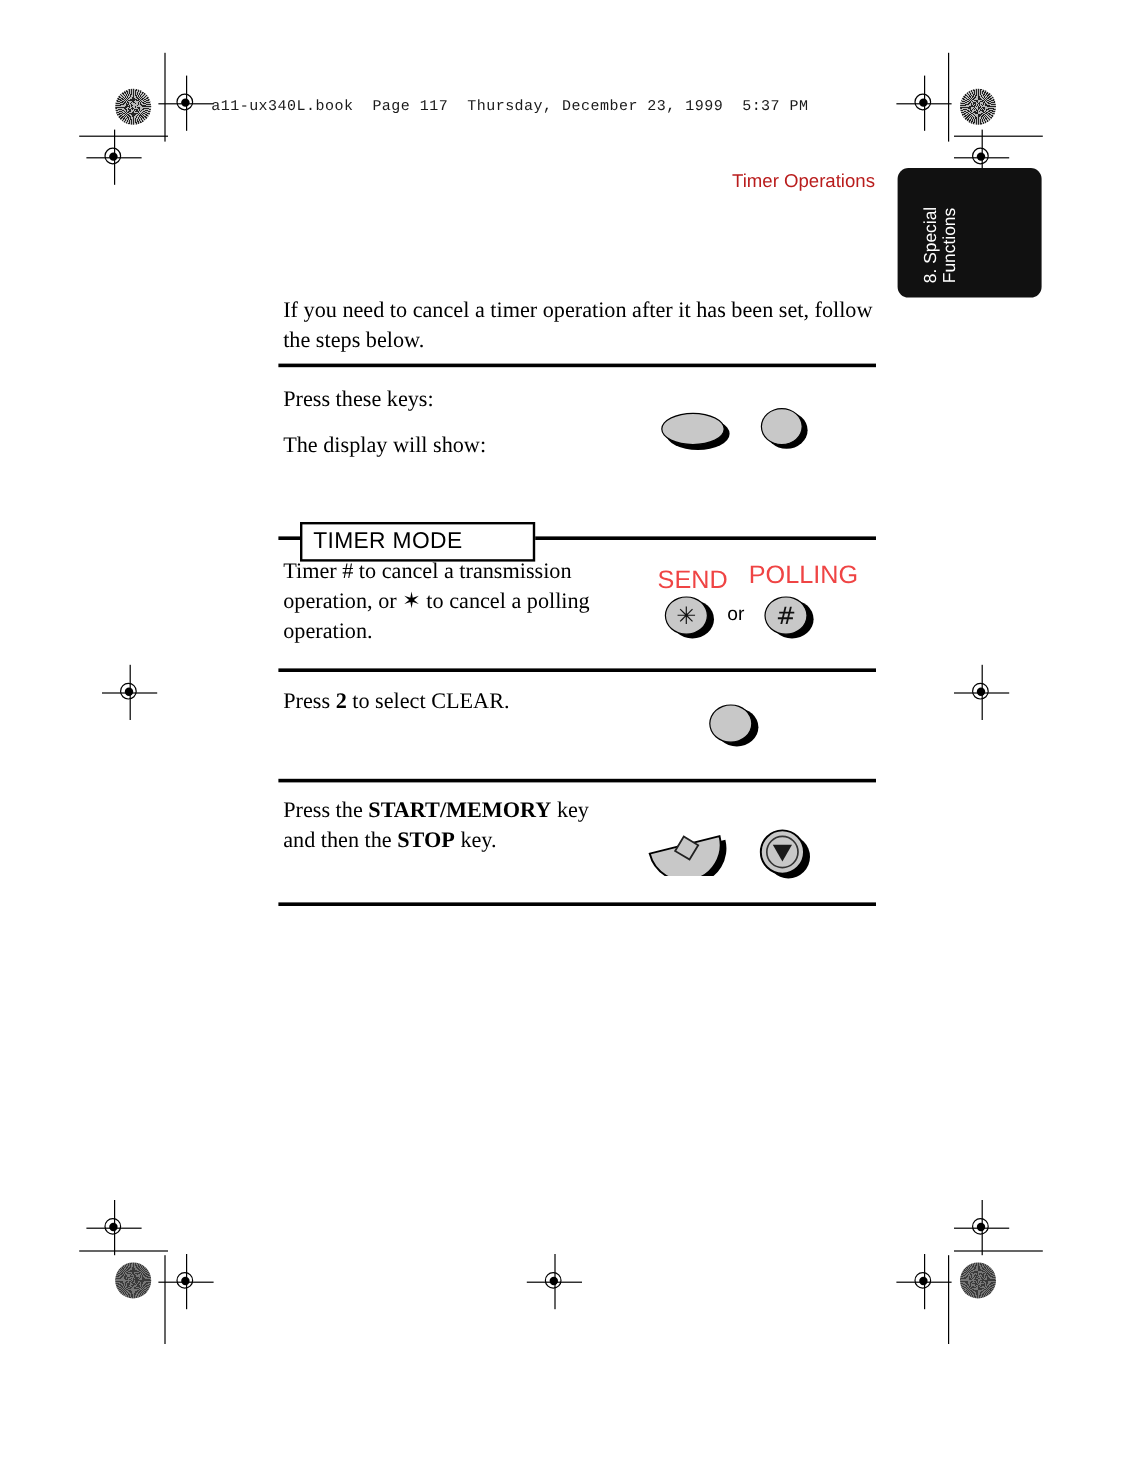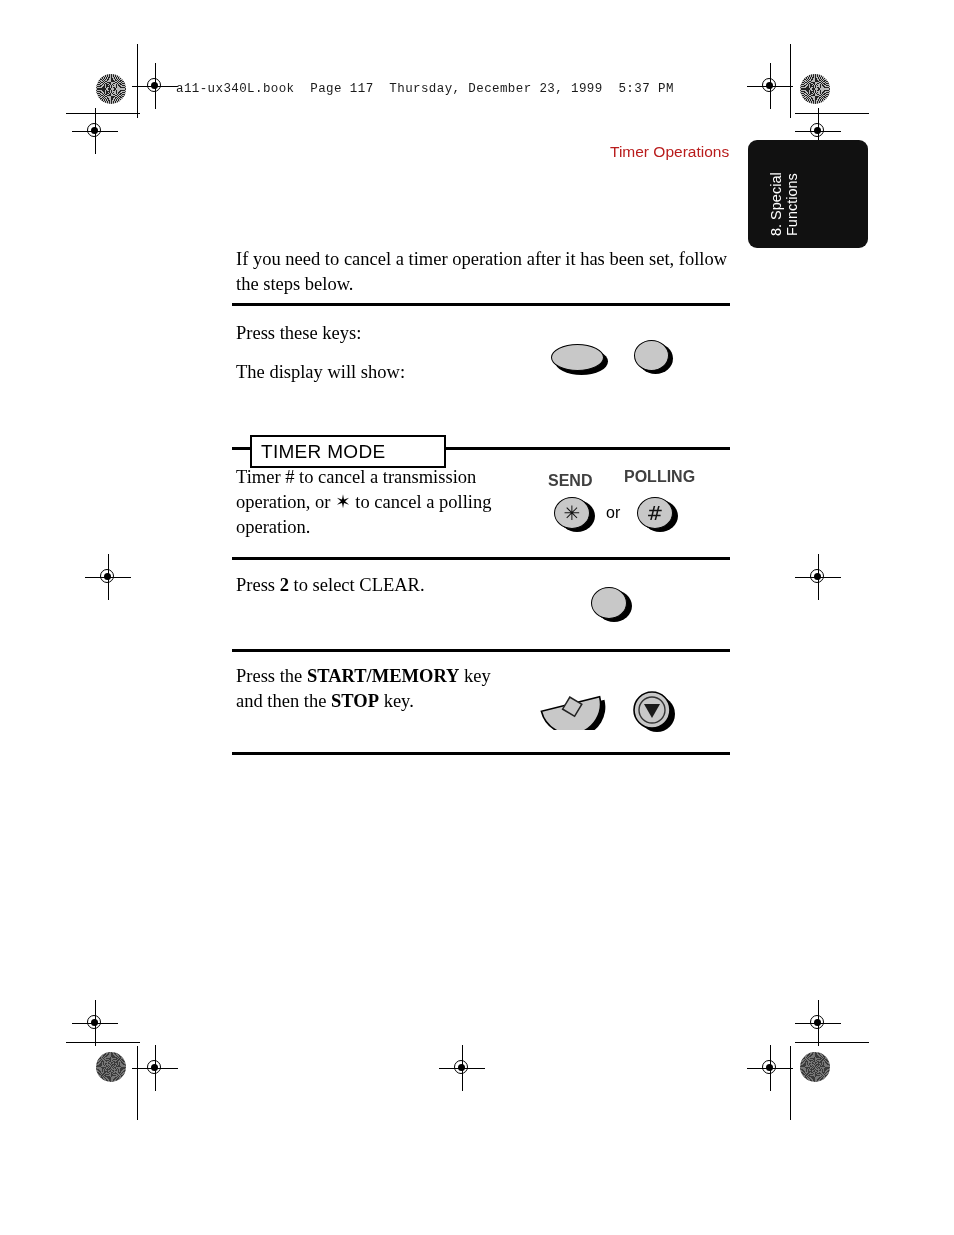--- a/index.html
+++ b/index.html
@@ -165,24 +165,23 @@
     justify-content: center;
   }
   .key.oval .shadow,
   .key.oval .cap { border-radius: 50%; }
   .key.round .shadow,
   .key.round .cap { border-radius: 50%; }
 
   .key-label {
     position: absolute;
     font-family: "Liberation Sans", sans-serif;
-    font-size: 16px;
-    color: #404040;
+    font-size: 21px;
+    color: #ef4444;
     white-space: nowrap;
-    font-weight: bold;
   }
 
   .or-text {
     position: absolute;
     font-family: "Liberation Sans", sans-serif;
     font-size: 16px;
     color: #000;
   }
 
   .glyph {

